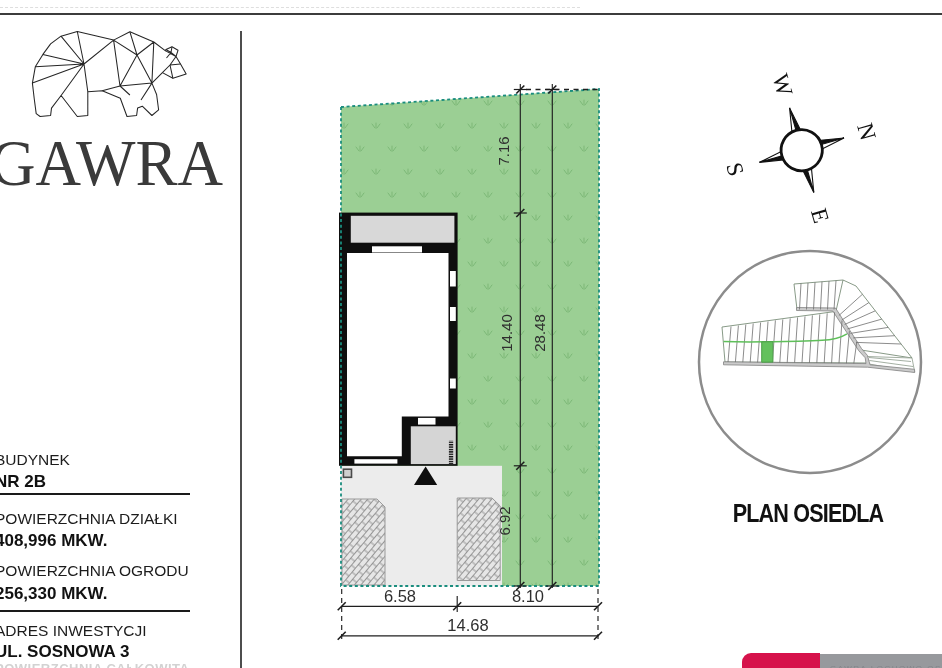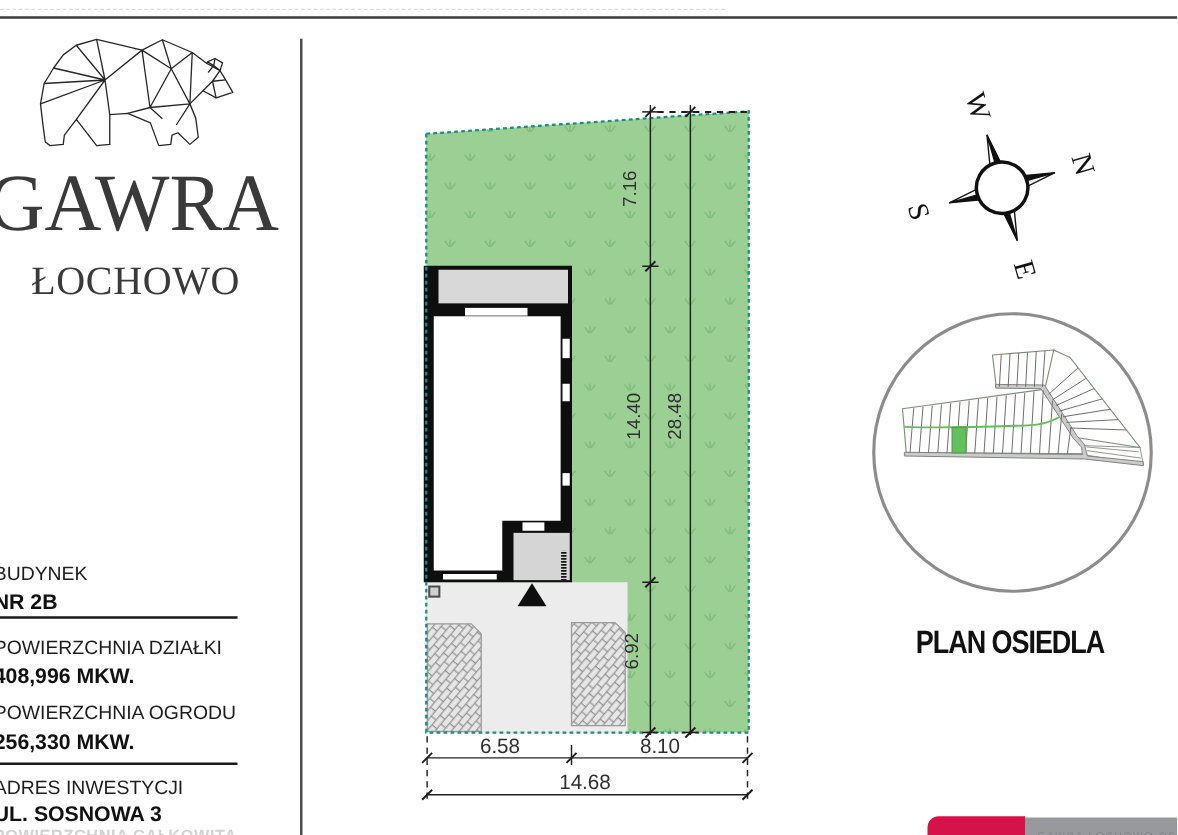--- a/index.html
+++ b/index.html
@@ -19,21 +19,20 @@
 
 <svg class="abs" style="left:0px; top:0px;" width="200" height="130" viewBox="0 0 200 130">
   <g fill="none" stroke="#262626" stroke-width="1.05" stroke-linejoin="round">
     <path d="M61 36.2 L77.3 31.5 L113.6 40.1 L129.9 31.8 L153.8 42 L165.2 50.6 L166 49.5 L172 46.8 L178 50.3 L176 56.5 L180.5 63.9 L186.2 73.9 L172.9 78.3 L162.4 72.6 L151.9 83.1 L156.6 94.5 L158.6 109.8 L151.9 115.5 L142.3 106.2 L137.6 108.1 L136.6 115.5 L127 116.5 L120.3 98.3 L102.2 90.7 L87.8 91.7 L87.8 115.5 L77.3 116.5 L61.1 95.5 L51.5 108.1 L50.6 115.5 L40.1 116.5 L36.2 113.6 L34.3 99.3 L32.4 83.1 L35.3 66.8 L42.9 54.4 L50.6 43.9 Z"></path>
     <path d="M61 36.2 L84 64 M84 64 L35.3 66.8 M84 64 L42.9 54.4 M84 64 L61.1 95.5 M84 64 L87.8 91.7 M84 64 L32.4 83.1 M77.3 31.5 L84 64 M113.6 40.1 L84 64 M113.6 40.1 L120 86 M113.6 40.1 L137 55 M129.9 31.8 L137 55 M153.8 42 L137 55 M137 55 L151.9 83.1 M137 55 L120 86 M120 86 L102.2 90.7 M120 86 L129.9 95 M151.9 83.1 L120 86 M151.9 83.1 L141 100 M165.2 50.6 L176 56.5 M166 49.5 L171 52.5 L172 46.8 M171 52.5 L176 56.5 M171 52.5 L166.5 58 M176 56.5 L170 65 L180.5 63.9 M170 65 L162.4 72.6 M170 65 L172.9 78.3 M153.8 42 L151.9 83.1"></path>
   </g>
 </svg>
 
 <div class="abs" style="left:-10px; top:126px; font-family:'Liberation Serif',serif; font-size:65px; color:#3a3a3a; letter-spacing:0px; white-space:nowrap; transform:scaleX(0.97); transform-origin:0 0;">GAWRA</div>
 
-<div class="abs" style="left:25px; top:206px; font-family:'Liberation Serif',serif; font-size:32px; color:#3a3a3a; letter-spacing:0.5px; white-space:nowrap;">ŁOCHOWO</div>
 
 <div class="abs" style="left:-5px; top:451px; font-size:15.5px; color:#1c1c1c;">BUDYNEK</div>
 
 <div class="abs" style="left:-5px; top:472px; font-size:17px; font-weight:bold; color:#111;">NR 2B</div>
 
 <div class="abs" style="left:0; top:493px; width:190px; height:2px; background:#1a1a1a;"></div>
 
 <div class="abs" style="left:-5px; top:510px; font-size:15.5px; color:#1c1c1c;">POWIERZCHNIA DZIAŁKI</div>
 
 <div class="abs" style="left:-5px; top:531px; font-size:17px; font-weight:bold; color:#111;">408,996 MKW.</div>

